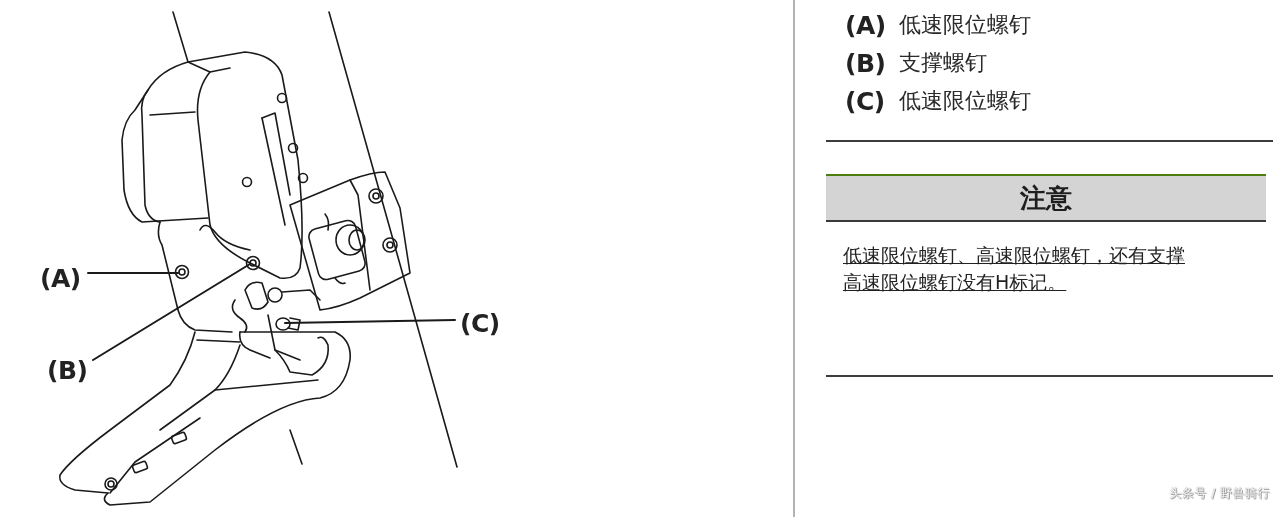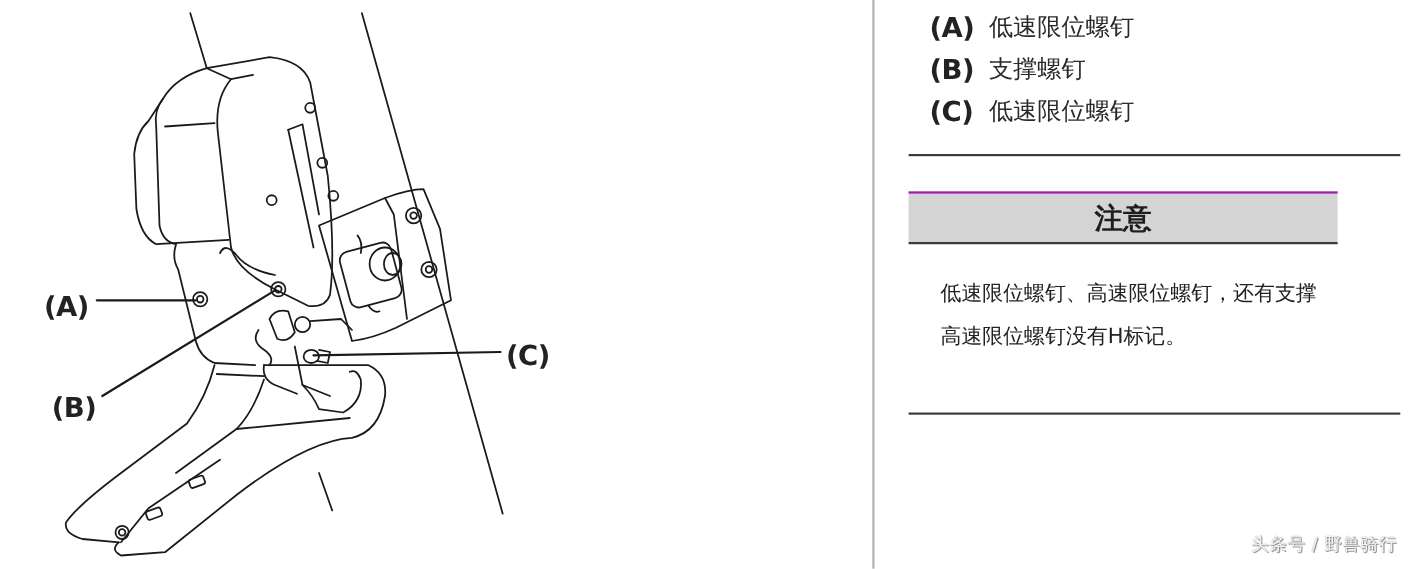--- a/index.html
+++ b/index.html
@@ -13,30 +13,30 @@
 
   .divider-vertical { position: absolute; left: 793px; top: 0; width: 2px; height: 517px; background: #b3b3b3; }
 
   .legend { position: absolute; left: 845px; top: 6px; }
   .legend-item { height: 38px; display: flex; align-items: center; }
   .legend-key { font-weight: bold; font-size: 25px; color: #222; width: 54px; letter-spacing: -0.5px; }
   .legend-text { font-size: 22px; color: #2a2a2a; }
 
   .rule { position: absolute; left: 826px; width: 447px; height: 2px; background: #3c3c3c; }
 
-  .caution-header { position: absolute; left: 826px; top: 174px; width: 390px; height: 44px;
-                    background: #d4d4d4; border-top: 2px solid #a21caf; border-bottom: 2px solid #3a3a3a;
+  .caution-header { position: absolute; left: 826px; top: 174px; width: 440px; height: 44px;
+                    background: #d4d4d4; border-top: 2px solid #4d7c0f; border-bottom: 2px solid #3a3a3a;
                     display: flex; align-items: center; justify-content: center; }
   .caution-title { font-weight: bold; font-size: 26px; color: #1e1e1e; }
 
   .caution-body { position: absolute; left: 843px; top: 242px; width: 420px;
                   font-size: 19px; line-height: 26.5px; color: #222; }
-  .caution-body p { margin: 12px; }
+  .caution-body p { margin: 0; text-decoration: underline; }
 
-  .watermark { position: absolute; right: 10px; top: 485px; font-size: 16px; color: #f4f4f4;
+  .watermark { position: absolute; right: 10px; top: 485px; font-size: 12px; color: #f4f4f4;
                text-shadow: 0 0 1px #777, 1px 1px 0 #999; letter-spacing: 0.5px; }
 </style>
 </head>
 <body>
 
 <div class="illustration">
   <svg viewBox="0 0 520 517" fill="none" stroke="#1a1a1a" stroke-width="1.6" stroke-linejoin="round" stroke-linecap="round">
 
     <line x1="173" y1="12" x2="188" y2="62"></line>
     <line x1="329" y1="12" x2="457" y2="467"></line>

